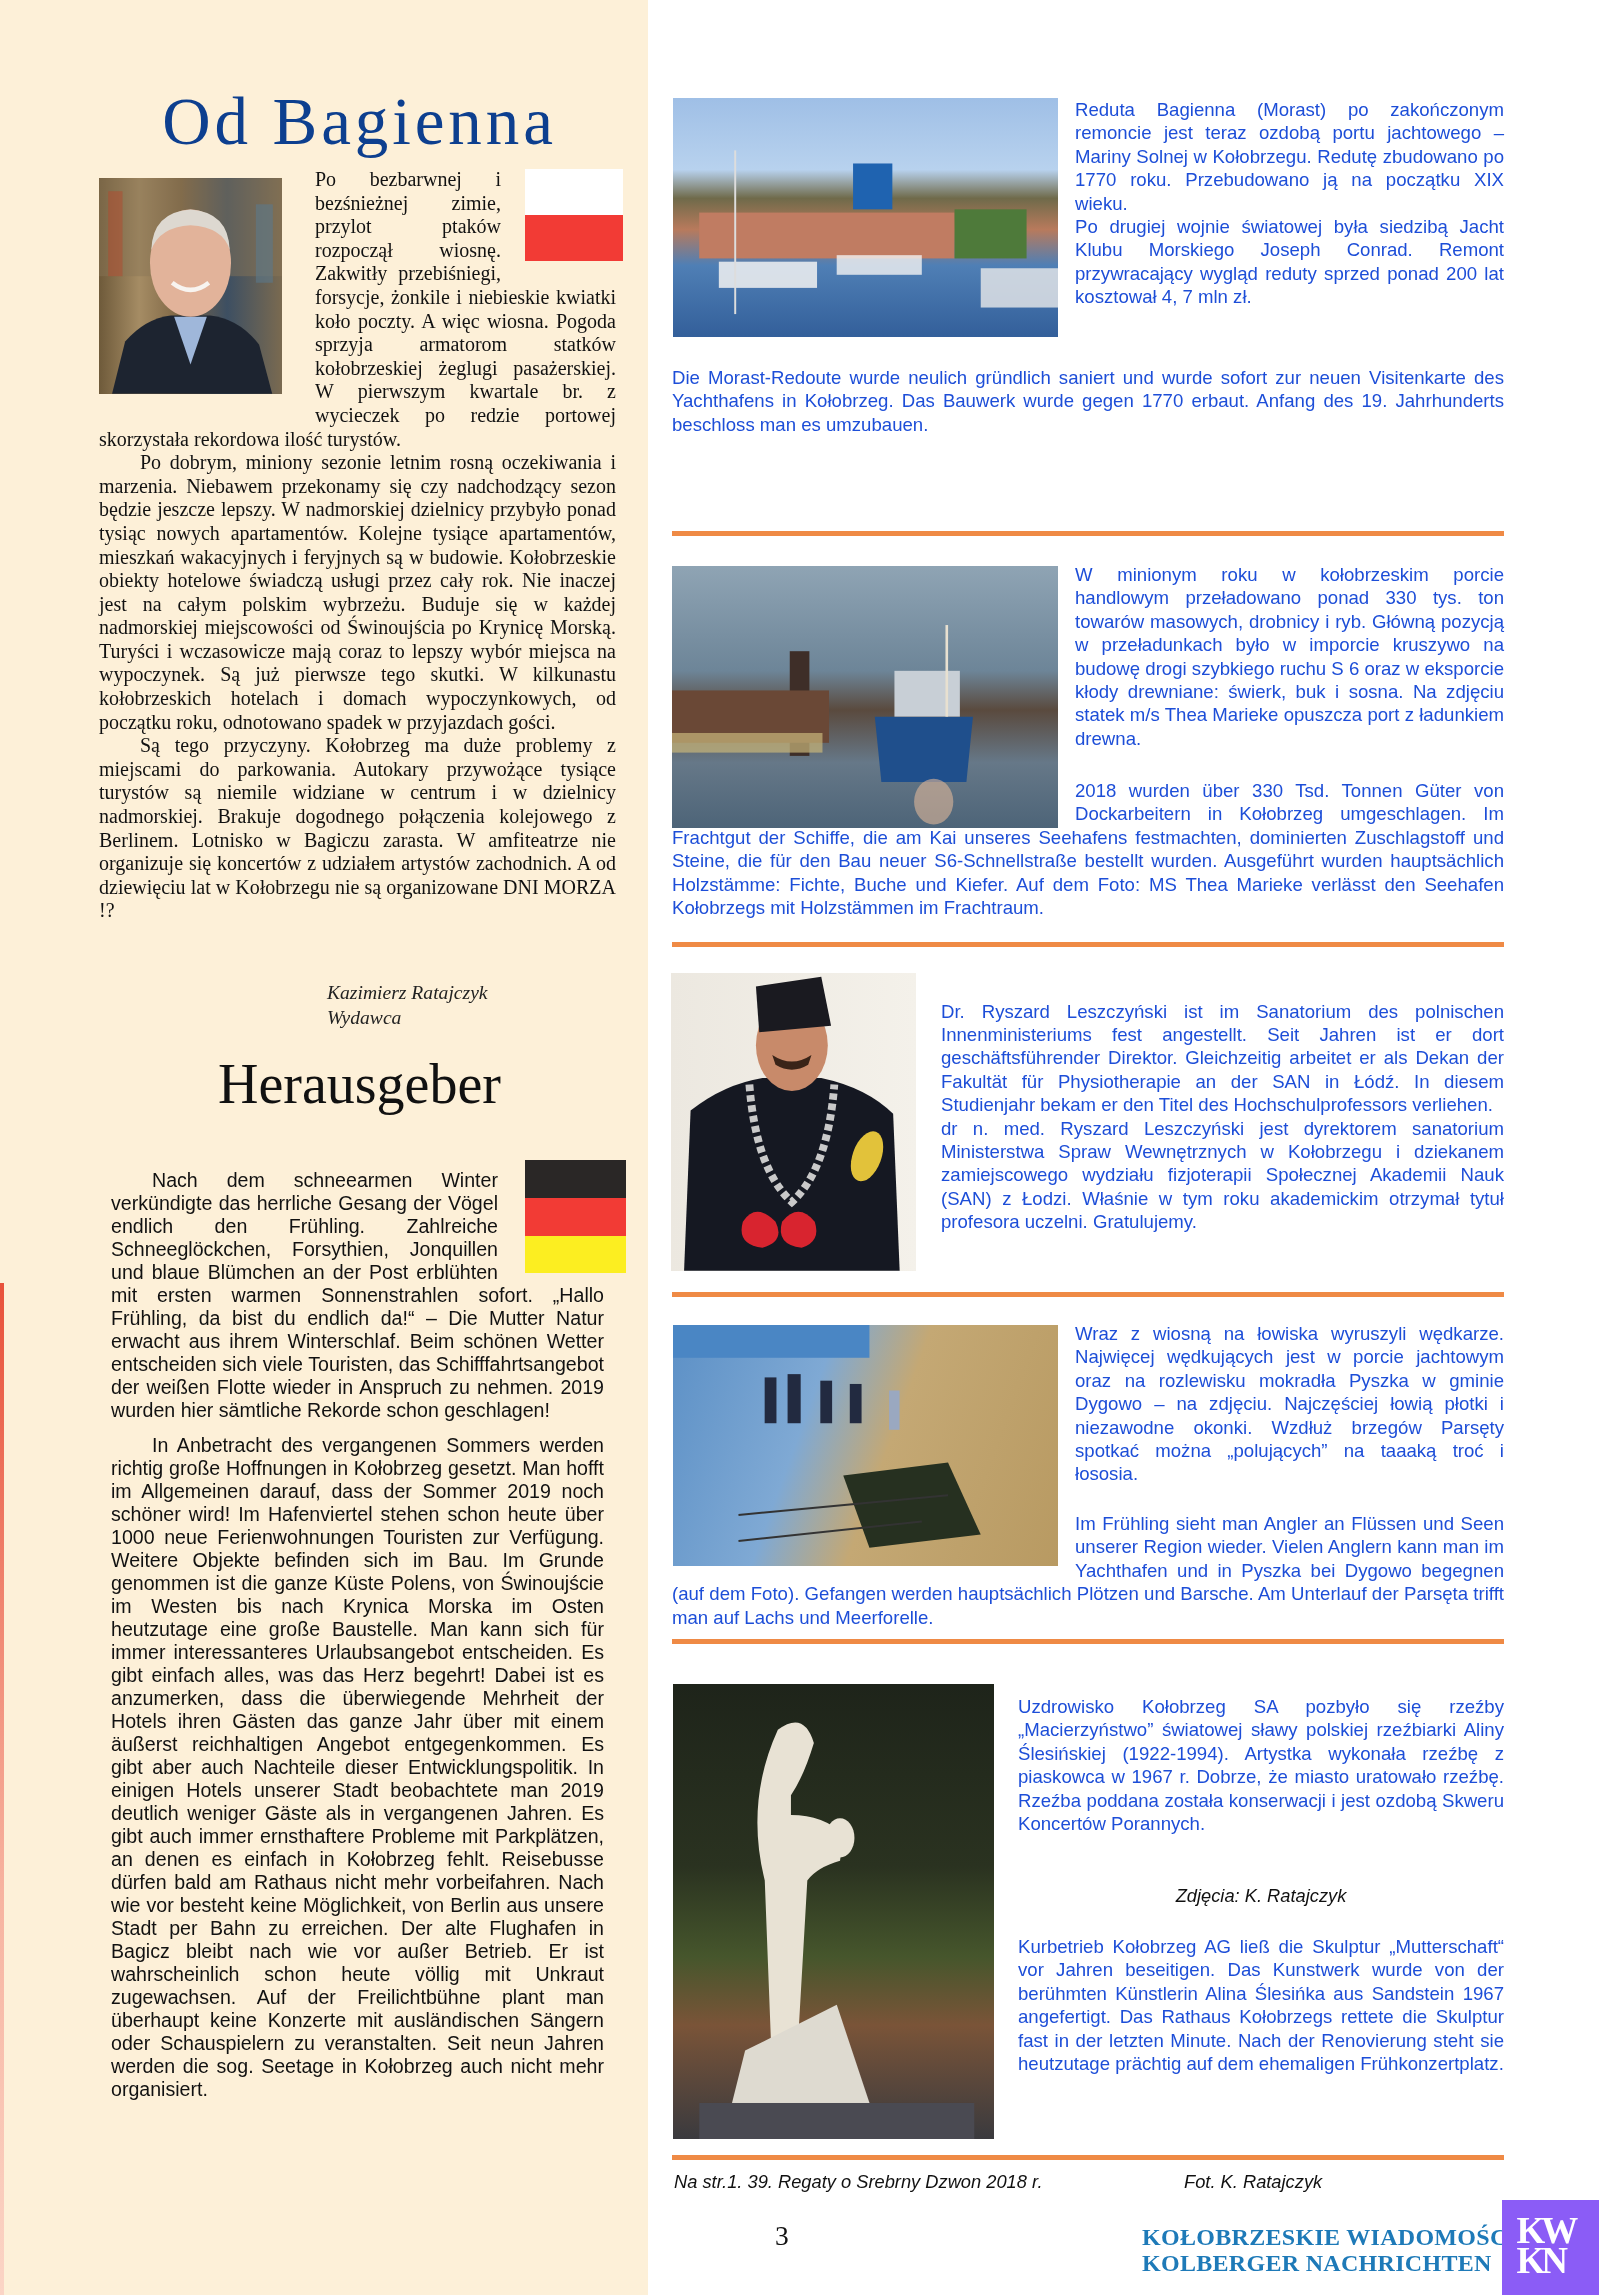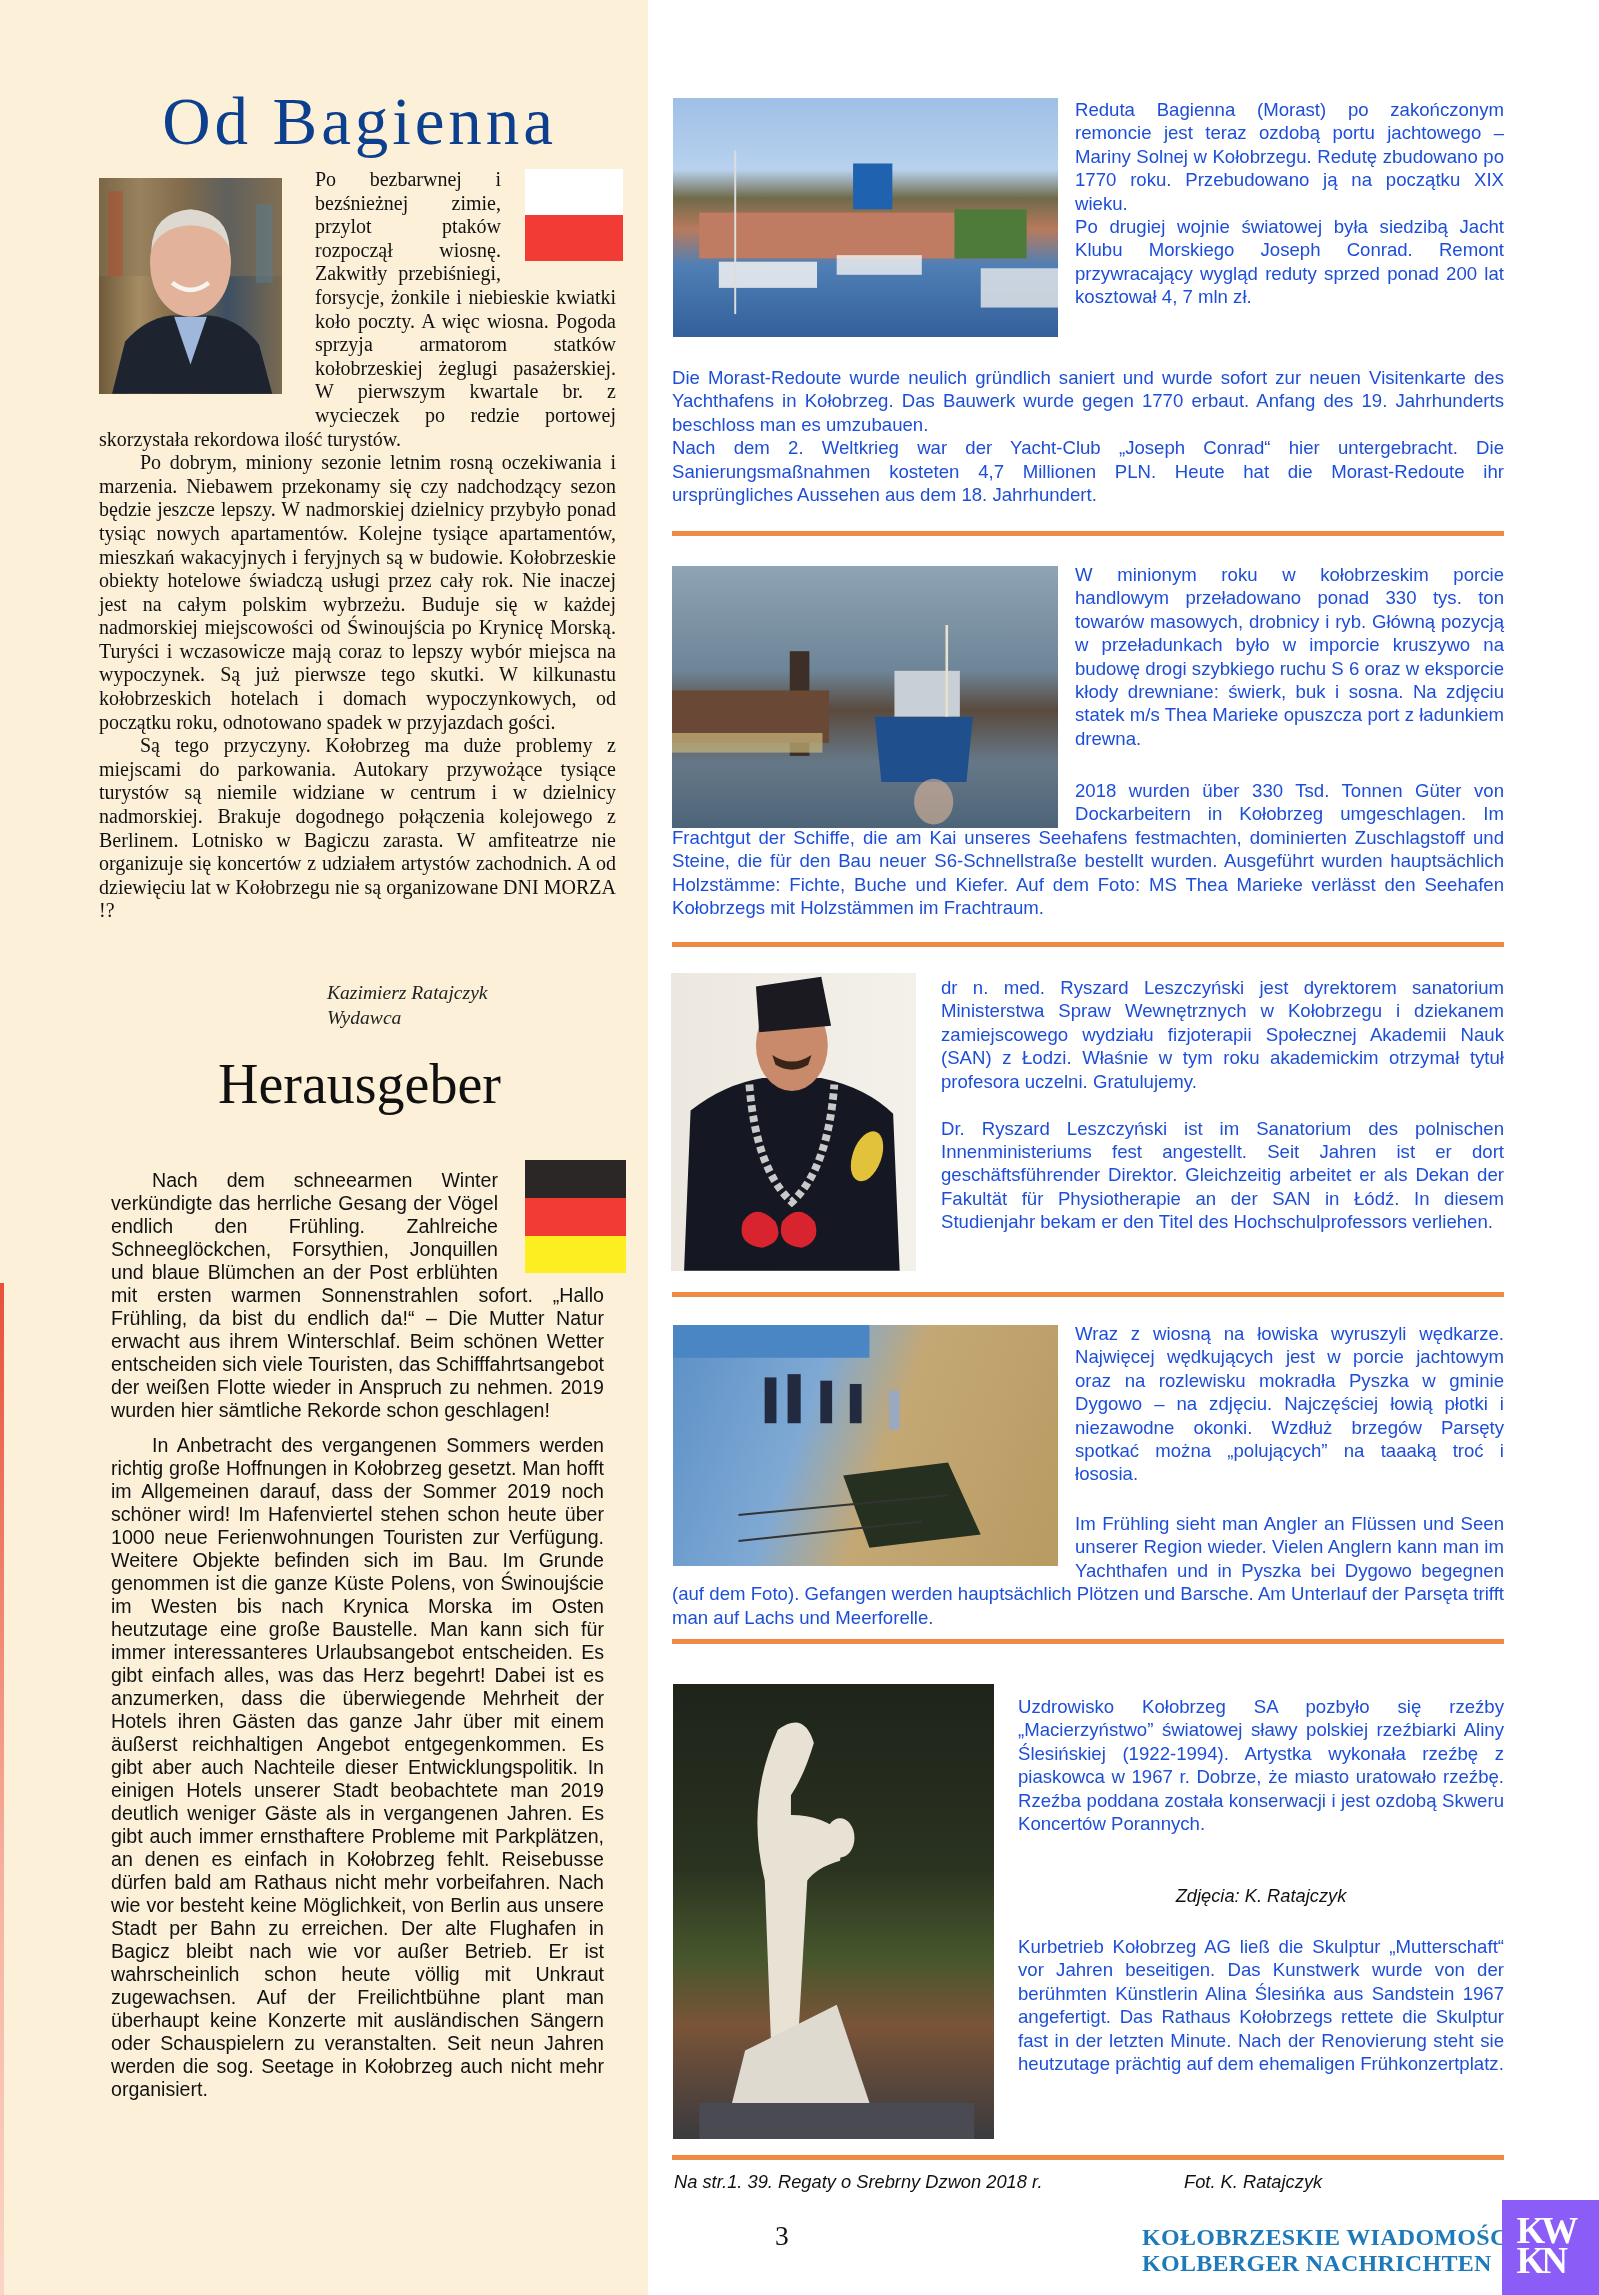--- a/index.html
+++ b/index.html
@@ -92,21 +92,20 @@
     <rect x="470" y="260" width="118" height="60" fill="#eaeaea" opacity="0.8"></rect>
     <line x1="95" y1="80" x2="95" y2="330" stroke="#ddd" stroke-width="3"></line>
   </svg>
 </div>
 <div class="abs sans rtext" style="left:1075px;top:98px;width:429px;">
   <p>Reduta Bagienna (Morast) po zakończonym remoncie jest teraz ozdobą portu jachtowego – Mariny Solnej w Kołobrzegu. Redutę zbudowano po 1770 roku. Przebudowano ją na początku XIX wieku.</p>
   <p>Po drugiej wojnie światowej była siedzibą Jacht Klubu Morskiego Joseph Conrad. Remont przywracający wygląd reduty sprzed ponad 200 lat kosztował 4, 7 mln zł.</p>
 </div>
 <div class="abs sans rtext" style="left:672px;top:366px;width:832px;">
   <p>Die Morast-Redoute wurde neulich gründlich saniert und wurde sofort zur neuen Visitenkarte des Yachthafens in Kołobrzeg. Das Bauwerk wurde gegen 1770 erbaut. Anfang des 19. Jahrhunderts beschloss man es umzubauen.</p>
-  <p>Nach dem 2. Weltkrieg war der Yacht-Club „Joseph Conrad“ hier untergebracht. Die Sanierungsmaßnahmen kosteten 4,7 Millionen PLN. Heute hat die Morast-Redoute ihr ursprüngliches Aussehen aus dem 18. Jahrhundert.</p>
 </div>
 <div class="rule" style="top:531px;"></div>
 
 <div class="photo" style="left:672px;top:566px;width:386px;height:262px;background:linear-gradient(#8fa4b4 0%,#6d8598 40%,#5a4a3e 55%,#667888 75%,#4d6478 100%);">
   <svg width="386" height="262" viewBox="0 0 590 400">
     <rect x="180" y="130" width="30" height="160" fill="#3e2e28"></rect>
     <rect x="0" y="190" width="240" height="80" fill="#6a4836"></rect>
     <rect x="0" y="255" width="230" height="30" fill="#c9b77a" opacity="0.7"></rect>
     <path d="M310 230 L460 230 L450 330 L320 330 Z" fill="#1f4f8c"></path>
     <rect x="340" y="160" width="100" height="70" fill="#c8cfd6"></rect>
@@ -129,22 +128,22 @@
     <ellipse cx="185" cy="110" rx="55" ry="70" fill="#c88a6a"></ellipse>
     <path d="M130 20 L230 5 L245 80 L135 90 Z" fill="#1a1a20"></path>
     <path d="M155 125 Q185 145 215 125 L210 140 Q185 155 160 140 Z" fill="#3a2418"></path>
     <path d="M120 170 Q130 300 185 350 Q240 300 250 170" stroke="#c9c9c9" stroke-width="12" fill="none" stroke-dasharray="10 6"></path>
     <path d="M110 380 Q130 350 160 380 Q175 410 140 420 Q100 415 110 380 Z" fill="#d8242f"></path>
     <path d="M170 380 Q195 350 220 380 Q230 410 200 420 Q160 415 170 380 Z" fill="#d8242f"></path>
     <ellipse cx="300" cy="280" rx="22" ry="40" fill="#e2c23a" transform="rotate(20 300 280)"></ellipse>
   </svg>
 </div>
 <div class="abs sans rtext" style="left:941px;top:976px;width:563px;">
+  <p style="margin-top:23.6px;">Dr. Ryszard Leszczyński ist im Sanatorium des polnischen Innenministeriums fest angestellt. Seit Jahren ist er dort geschäftsführender Direktor. Gleichzeitig arbeitet er als Dekan der Fakultät für Physiotherapie  an der SAN in Łódź. In diesem Studienjahr bekam er den Titel des Hochschulprofessors verliehen.</p>
   <p>dr n. med. Ryszard Leszczyński jest dyrektorem sanatorium Ministerstwa Spraw Wewnętrznych w Kołobrzegu i dziekanem zamiejscowego wydziału fizjoterapii Społecznej Akademii Nauk (SAN) z Łodzi. Właśnie w tym roku akademickim otrzymał tytuł profesora uczelni. Gratulujemy.</p>
-  <p style="margin-top:23.6px;">Dr. Ryszard Leszczyński ist im Sanatorium des polnischen Innenministeriums fest angestellt. Seit Jahren ist er dort geschäftsführender Direktor. Gleichzeitig arbeitet er als Dekan der Fakultät für Physiotherapie  an der SAN in Łódź. In diesem Studienjahr bekam er den Titel des Hochschulprofessors verliehen.</p>
 </div>
 <div class="rule" style="top:1292px;"></div>
 
 <div class="photo" style="left:673px;top:1325px;width:385px;height:241px;background:linear-gradient(110deg,#5c90c6 0%,#7fa9d4 35%,#c4a874 55%,#b89a62 100%);">
   <svg width="385" height="241" viewBox="0 0 588 368">
     <rect x="0" y="0" width="300" height="50" fill="#4a86c4"></rect>
     <g fill="#222a40">
         <rect x="140" y="80" width="18" height="70"></rect>
         <rect x="175" y="75" width="20" height="75"></rect>
         <rect x="225" y="85" width="18" height="65"></rect>

